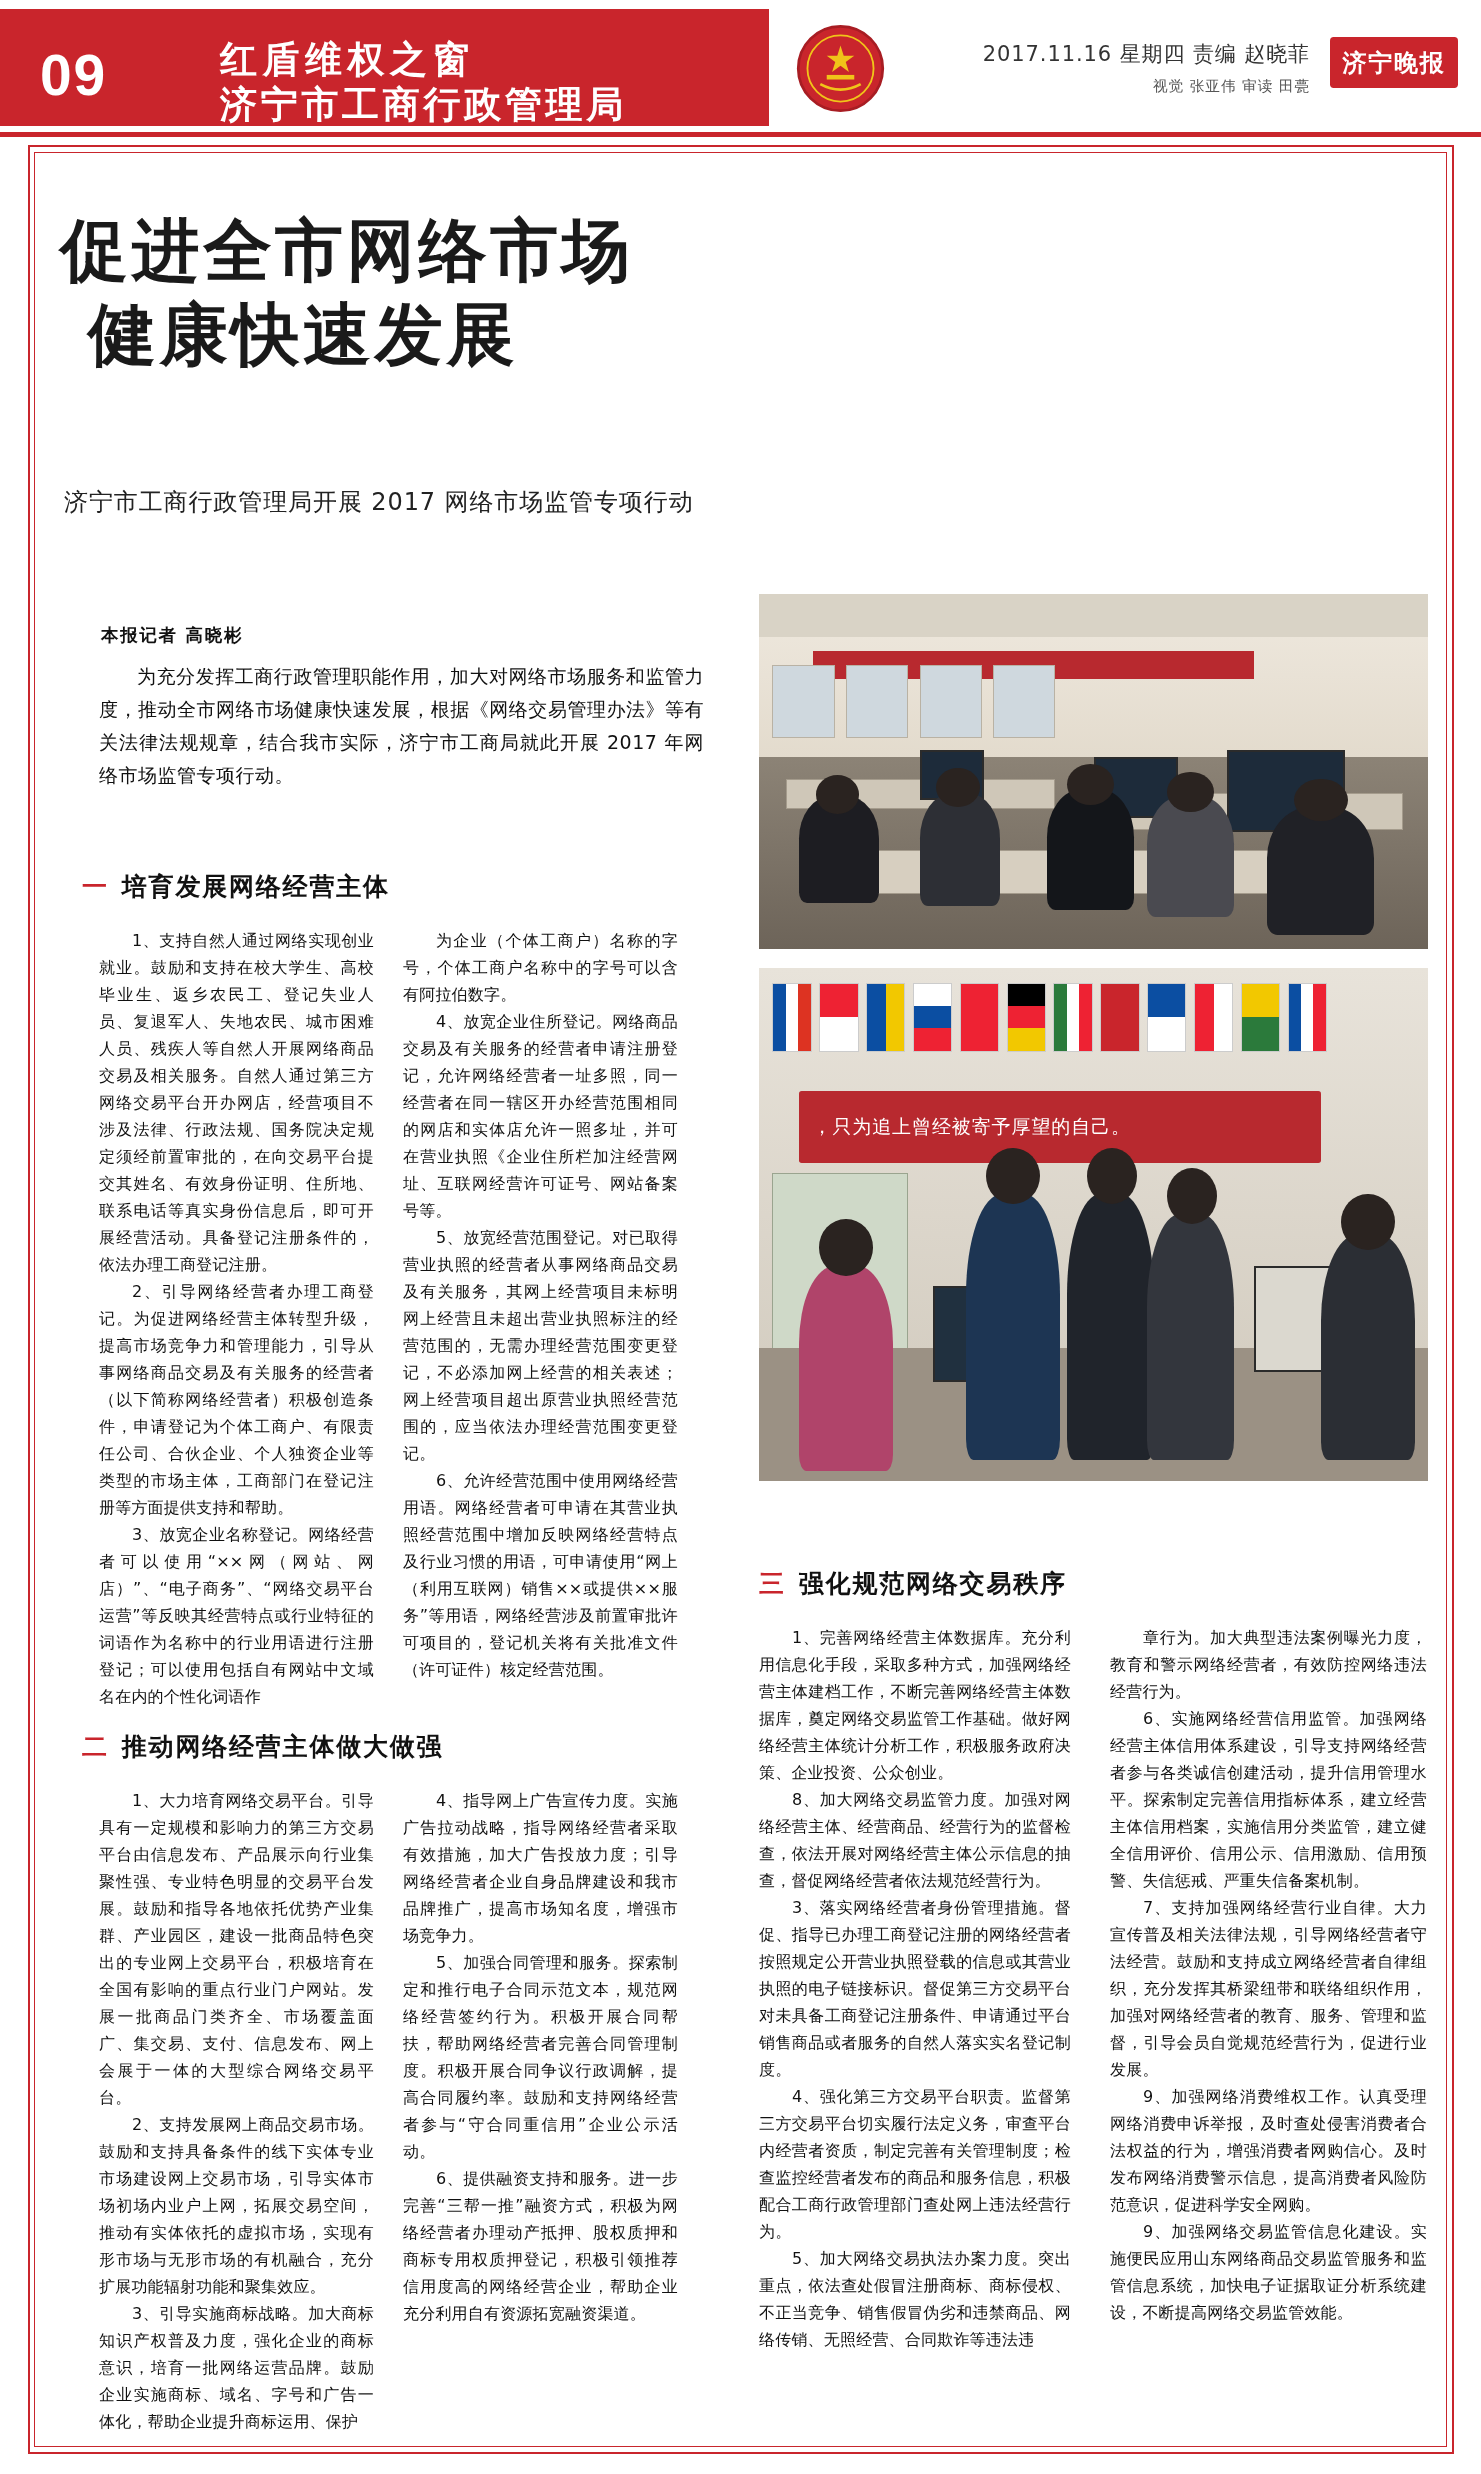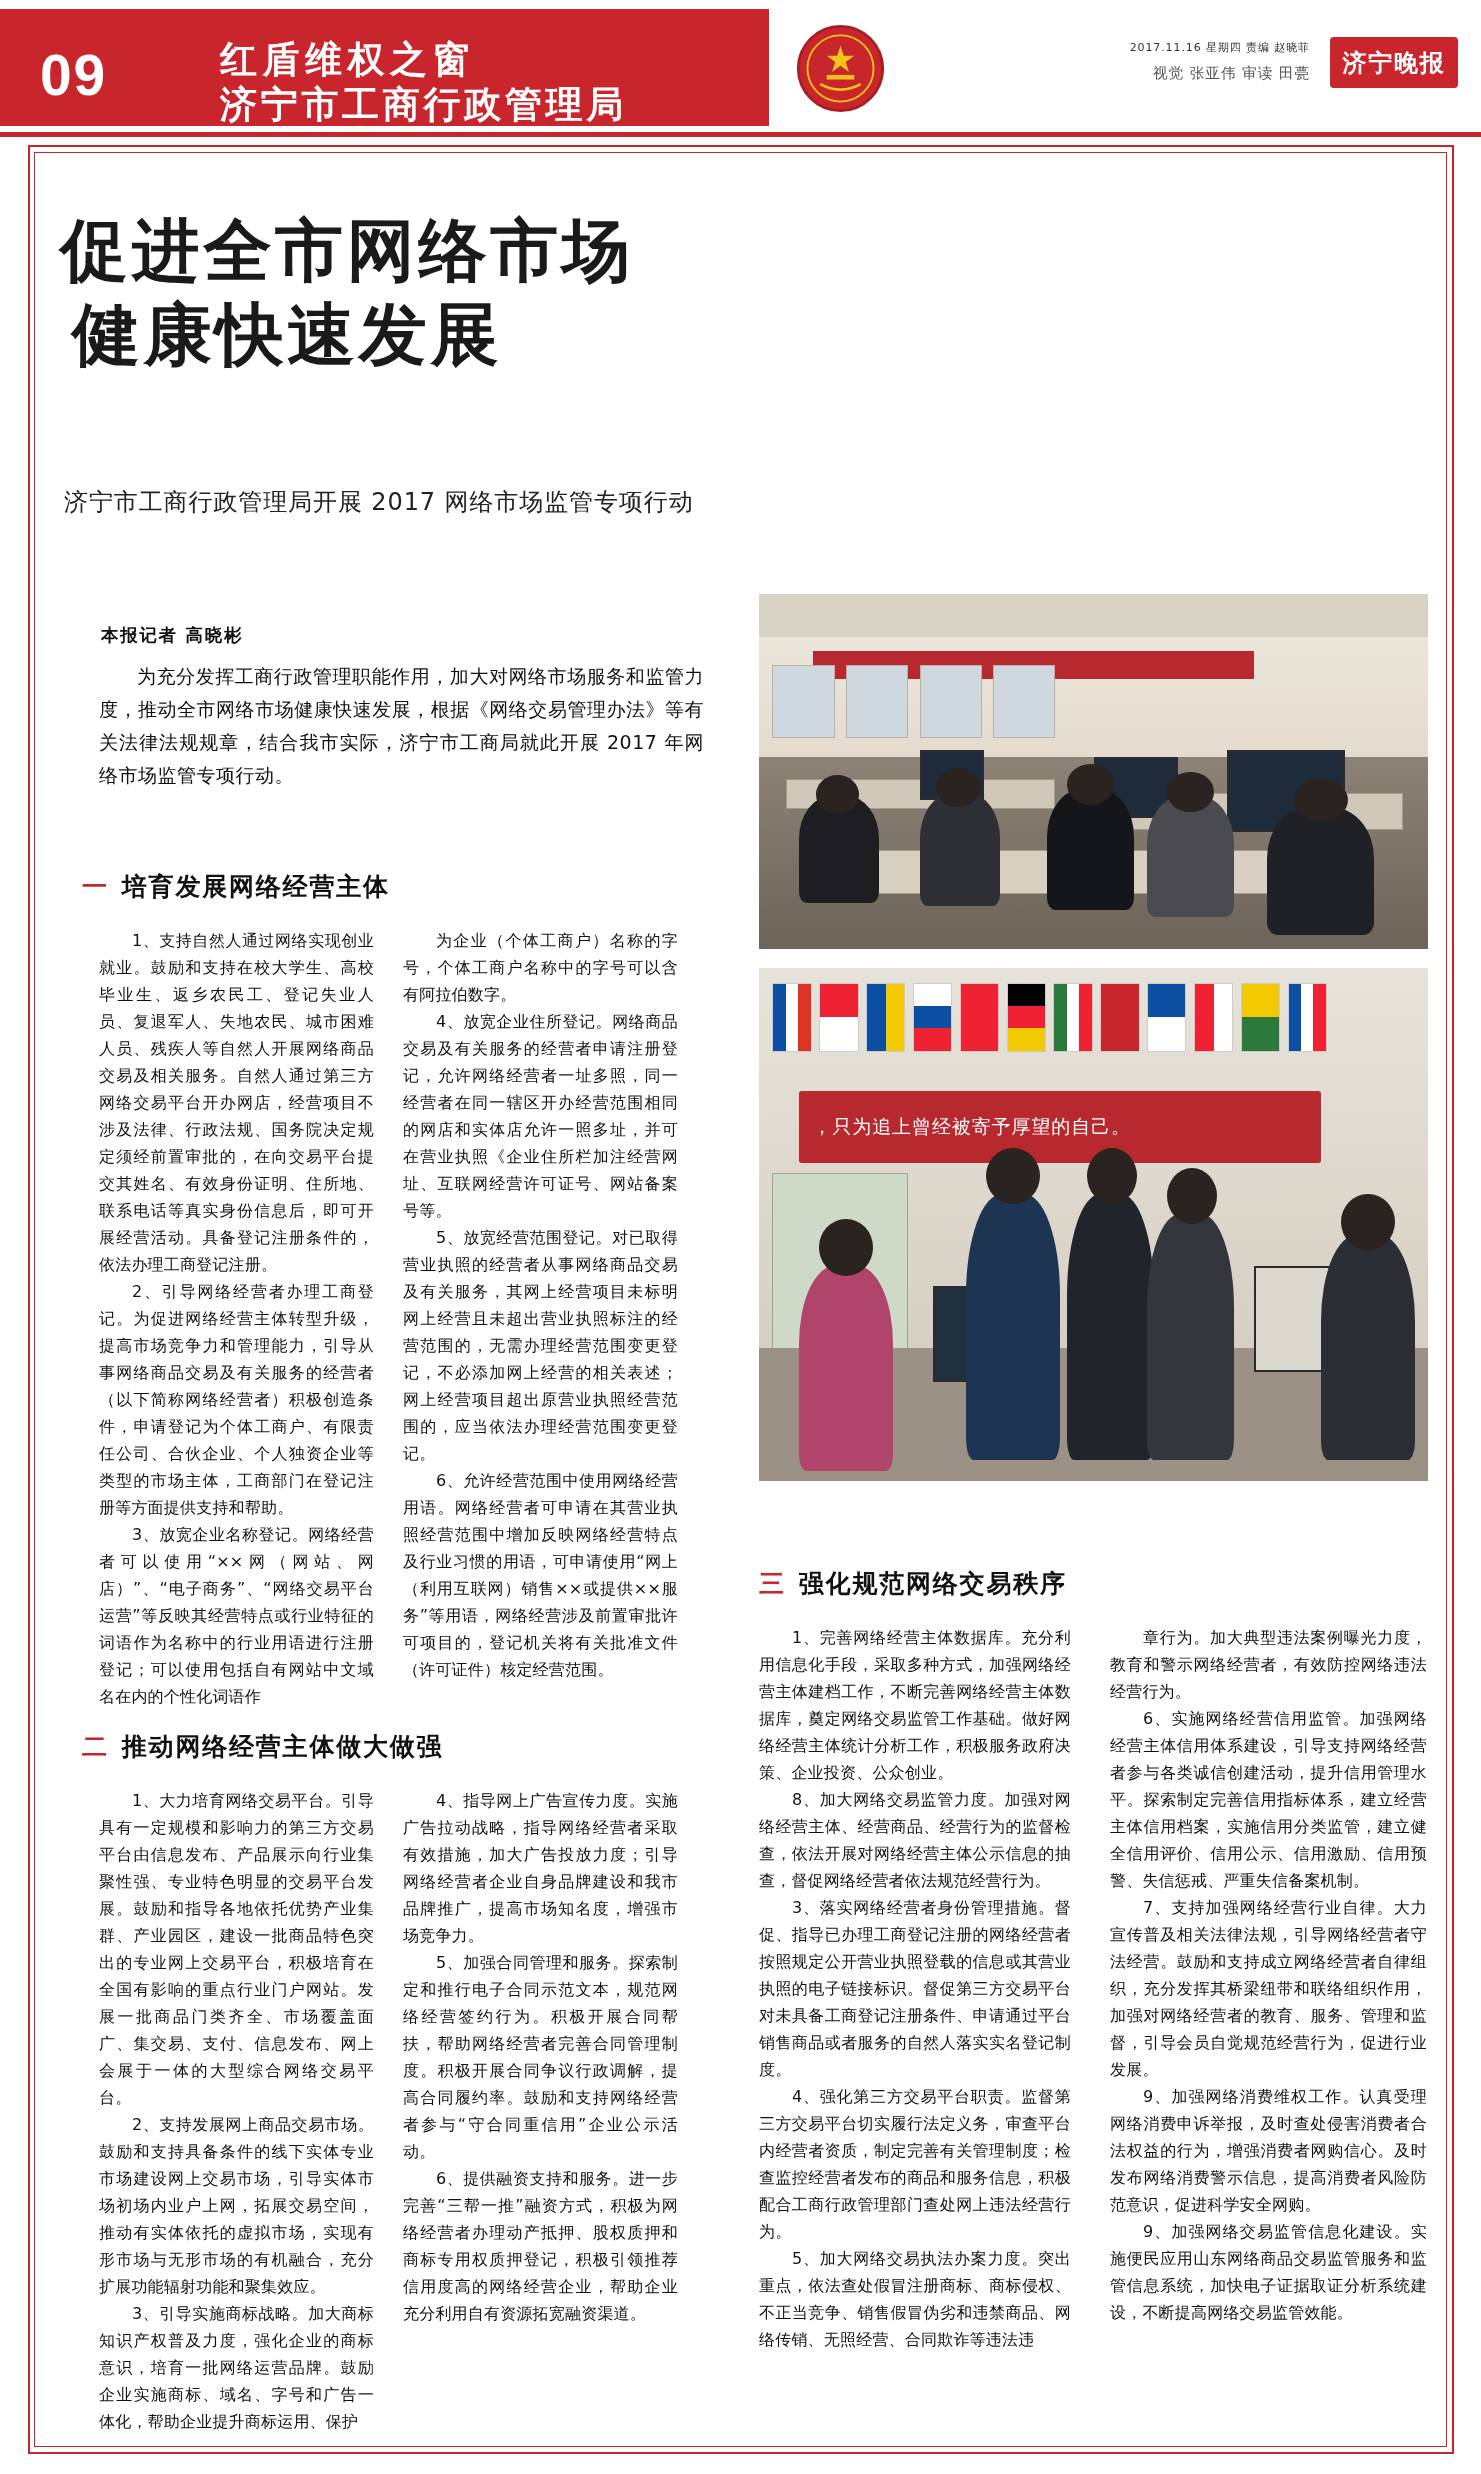--- a/index.html
+++ b/index.html
@@ -41,21 +41,21 @@
   }
   .mh-emblem{
     position:absolute;left:790px;top:18.3px;width:101px;height:101px;
   }
   .mh-right{
     position:absolute;left:916px;top:40px;width:394px;height:64px;
     text-align:right;
   }
   .mh-date{
     font-family:"DejaVu Sans", sans-serif;
-    font-size:11px;color:#333;letter-spacing:0.9px;
+    font-size:21px;color:#333;letter-spacing:0.9px;
   }
   .mh-credit{
     margin-top:9.2px;
     font-family:"DejaVu Sans", sans-serif;
     font-size:14.7px;color:#555;letter-spacing:0.9px;
   }
   .mh-logo{
     position:absolute;left:1330px;top:37px;width:128px;height:51px;
     background:#c9252c;border-radius:3.7px;
     color:#fff;font-family:"DejaVu Sans", sans-serif;font-weight:bold;
@@ -82,21 +82,21 @@
     position:absolute;left:60px;top:209px;width:898px;
   }
   .hl-l1,.hl-l2{
     font-family:"DejaVu Sans", sans-serif;
     font-weight:bold;
     font-size:68px;
     line-height:84px;
     letter-spacing:3.7px;
     color:#1a1a1a;
   }
-  .hl-l2{margin-left:12px;}
+  .hl-l2{margin-left:28px;}
   .subhead{
     position:absolute;left:64px;top:486px;width:916px;
     font-family:"DejaVu Sans", sans-serif;
     font-size:24px;letter-spacing:0.9px;color:#222;
   }
 
   
   .byline{
     position:absolute;left:101px;top:623px;
     font-family:"DejaVu Sans", sans-serif;

